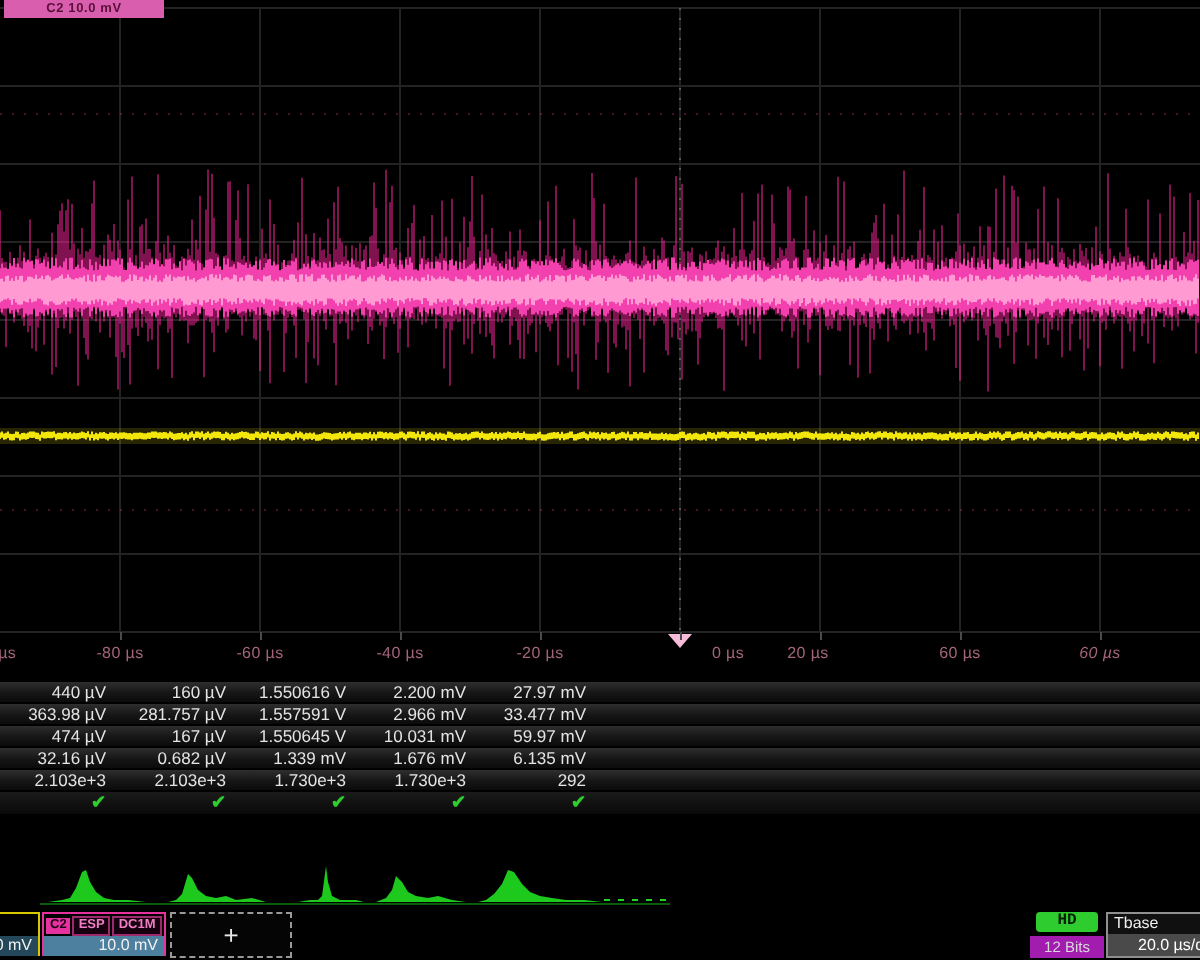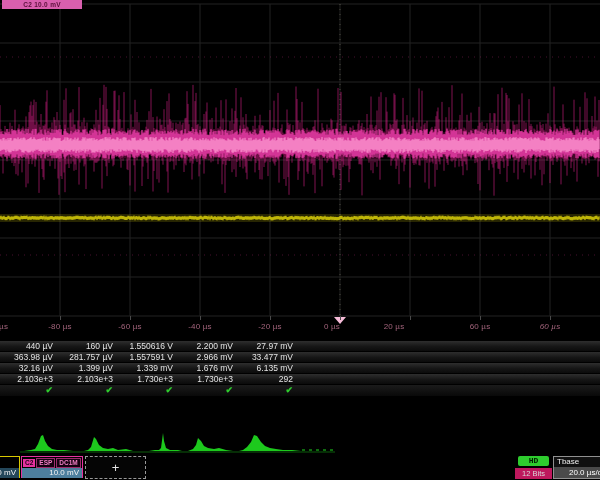--- a/index.html
+++ b/index.html
@@ -47,21 +47,21 @@
   .chip-c2-outline{color:#ef7ec4;border:1px solid #9c2b6e;background:#160010;}
   .desc-val{height:10px;font-size:8px;line-height:10px;text-align:right;padding-right:3px;color:#f2f2f2;}
   .c1-box .desc-val{background:#24475a;}
   .c2-box .desc-val{background:#4d7f9e;}
 
   .add-box{position:absolute;left:85px;top:1px;width:59px;height:21px;border:1px dashed #999;
     color:#e8e8e8;display:flex;align-items:center;justify-content:center;font-size:13px;background:#050505;}
 
   .hd-chip{position:absolute;left:518px;top:1px;width:31px;height:10px;background:#2ecc2e;
     border-radius:2px;color:#002000;font-size:8px;font-weight:bold;text-align:center;line-height:10px;font-family:Liberation Mono, monospace;}
-  .hd-bits{position:absolute;left:515px;top:13px;width:37px;height:11px;background:#be185d;
+  .hd-bits{position:absolute;left:515px;top:13px;width:37px;height:11px;background:#a21caf;
     color:#d8d8d8;font-size:7.5px;text-align:center;line-height:11px;}
 
   .tbase-box{position:absolute;left:553px;top:1px;width:90px;height:23px;border:1px solid #909090;
     box-sizing:border-box;background:#101010;}
   .tbase-head{height:10px;color:#eee;font-size:8px;line-height:10px;padding-left:3px;}
   .tbase-val{height:11px;background:#4a4a4a;color:#fff;font-size:8px;line-height:11px;padding-left:15px;white-space:nowrap;}
 </style>
 </head>
 <body>
 
@@ -105,22 +105,22 @@
       <div class="axis-tick" style="left: 270px;"></div>
       <div class="axis-tick" style="left: 340px;"></div>
       <div class="axis-tick" style="left: 410px;"></div>
       <div class="axis-tick" style="left: 480px;"></div>
       <div class="axis-tick" style="left: 550px;"></div>
       <div class="axis-label" style="left: -6px;">-100 µs</div>
       <div class="axis-label" style="left: 60px;">-80 µs</div>
       <div class="axis-label" style="left: 130px;">-60 µs</div>
       <div class="axis-label" style="left: 200px;">-40 µs</div>
       <div class="axis-label" style="left: 270px;">-20 µs</div>
-      <div class="axis-label" style="left: 332px;">0 µs</div>
-      <div class="axis-label" style="left: 394px;">20 µs</div>
+      <div class="axis-label" style="left: 364px;">0 µs</div>
+      <div class="axis-label" style="left: 404px;">20 µs</div>
       <div class="axis-label" style="left: 480px;">60 µs</div>
       <div class="axis-label" style="left: 550px; font-style: italic;">60 µs</div>
     </div>
 
   <div id="measure-table">
       <div class="mt-row">
         <div class="mt-cell">440 µV</div>
         <div class="mt-cell">160 µV</div>
         <div class="mt-cell">1.550616 V</div>
         <div class="mt-cell">2.200 mV</div>
@@ -137,22 +137,34 @@
         <div class="mt-cell">1.557591 V</div>
         <div class="mt-cell">2.966 mV</div>
         <div class="mt-cell">33.477 mV</div>
         <div class="mt-cell"></div>
         <div class="mt-cell"></div>
         <div class="mt-cell"></div>
         <div class="mt-cell"></div>
         <div class="mt-cell"></div>
       </div>
       <div class="mt-row">
+        <div class="mt-cell">474 µV</div>
+        <div class="mt-cell">167 µV</div>
+        <div class="mt-cell">1.550645 V</div>
+        <div class="mt-cell">10.031 mV</div>
+        <div class="mt-cell">59.97 mV</div>
+        <div class="mt-cell"></div>
+        <div class="mt-cell"></div>
+        <div class="mt-cell"></div>
+        <div class="mt-cell"></div>
+        <div class="mt-cell"></div>
+      </div>
+      <div class="mt-row">
         <div class="mt-cell">32.16 µV</div>
-        <div class="mt-cell">1.399 µV</div>
+        <div class="mt-cell">0.682 µV</div>
         <div class="mt-cell">1.339 mV</div>
         <div class="mt-cell">1.676 mV</div>
         <div class="mt-cell">6.135 mV</div>
         <div class="mt-cell"></div>
         <div class="mt-cell"></div>
         <div class="mt-cell"></div>
         <div class="mt-cell"></div>
         <div class="mt-cell"></div>
       </div>
       <div class="mt-row">

